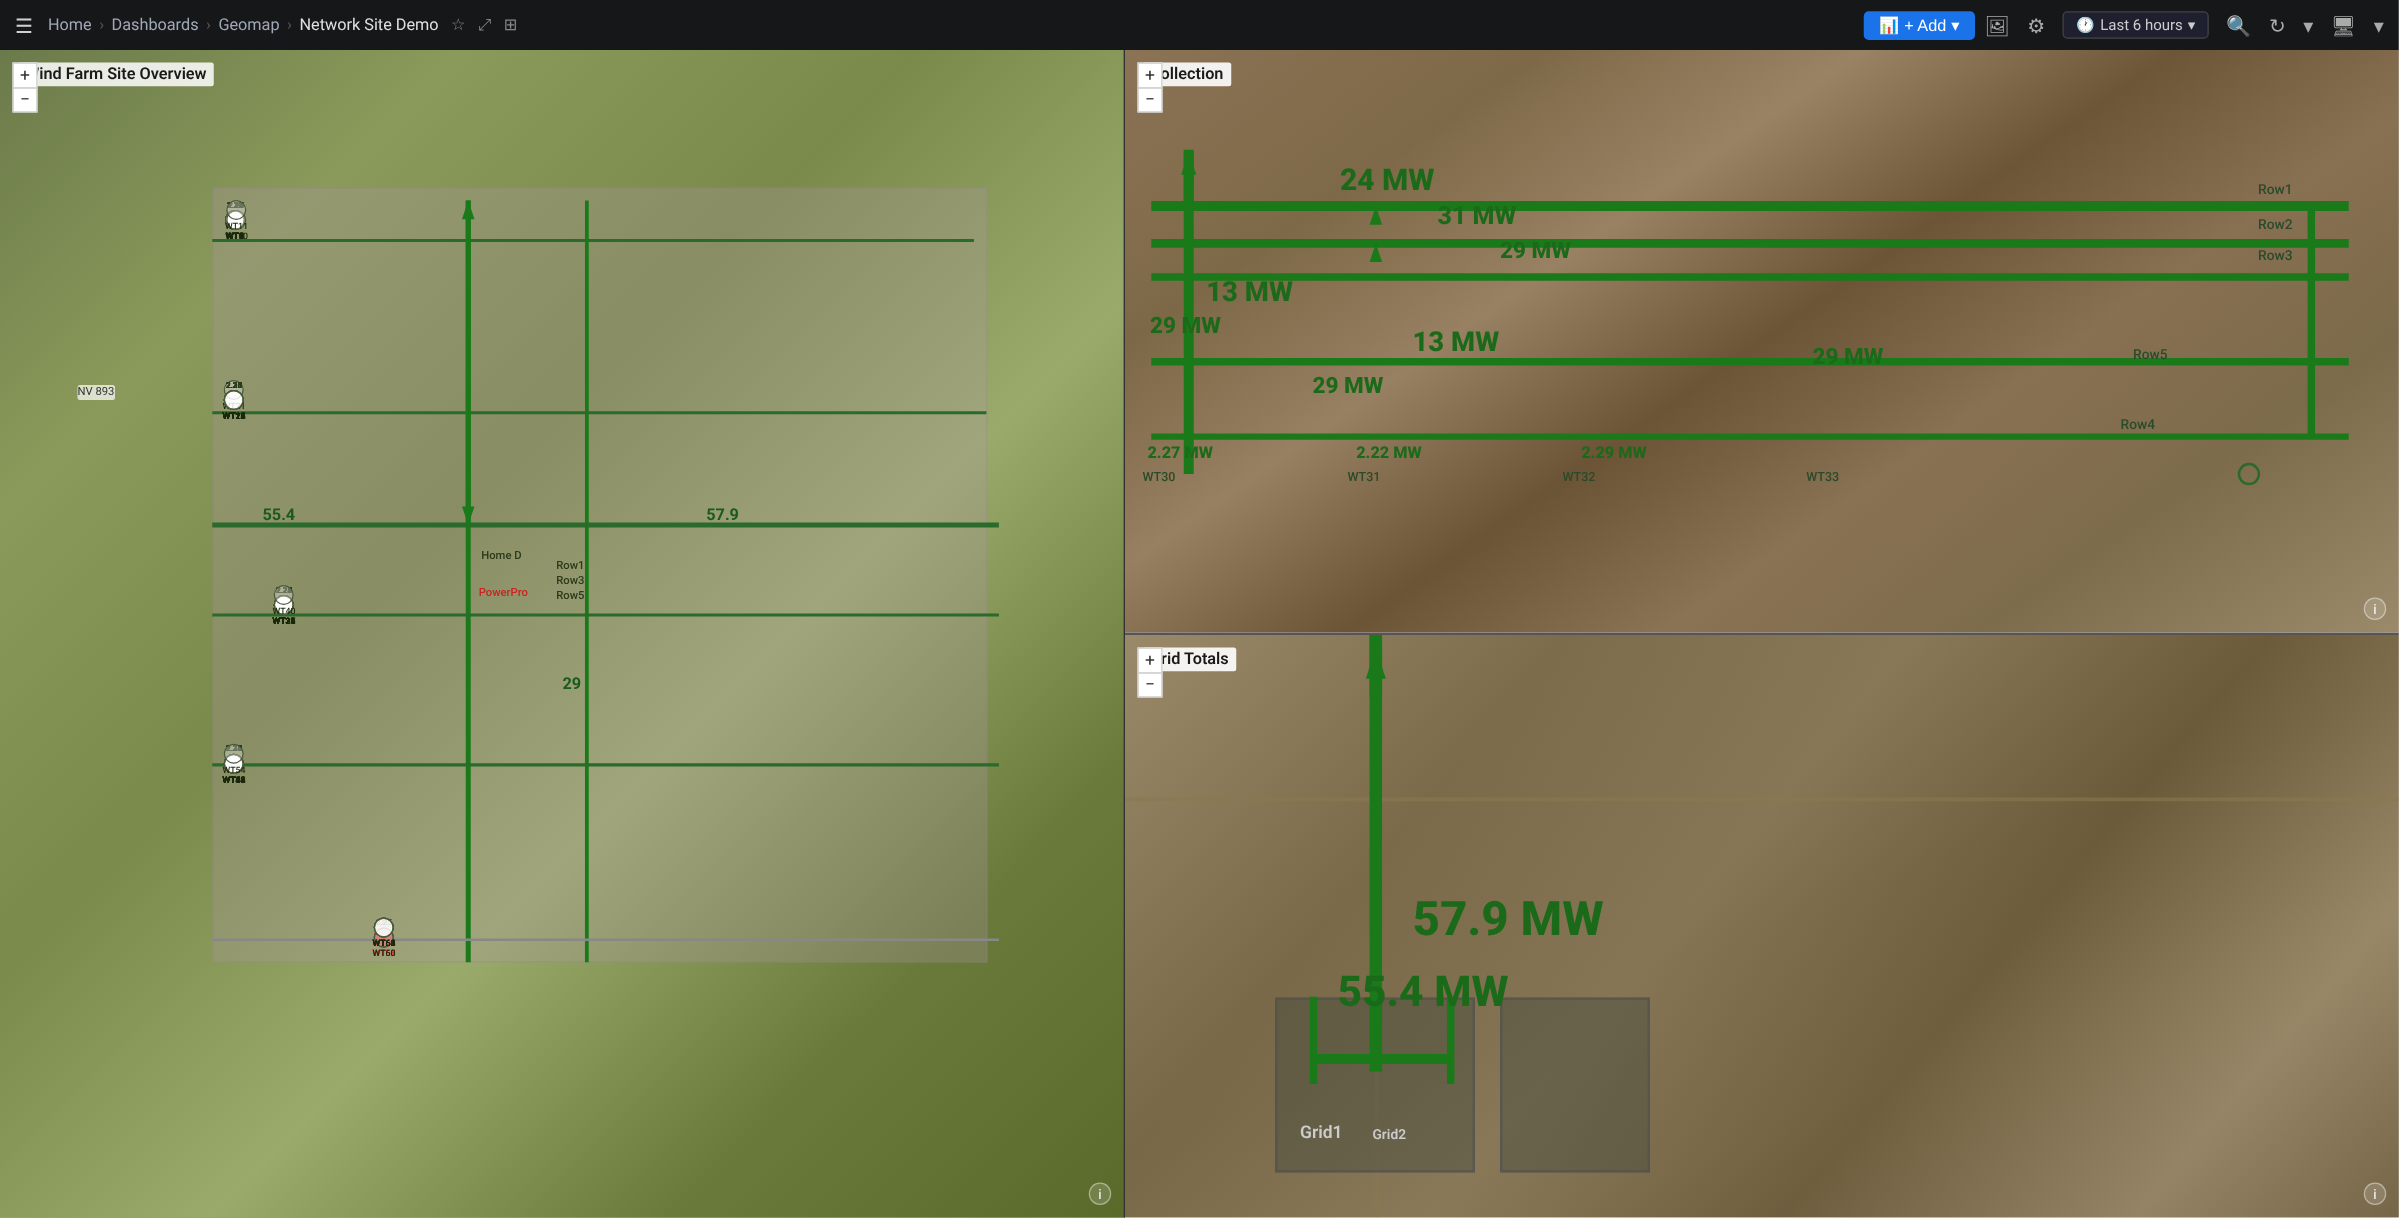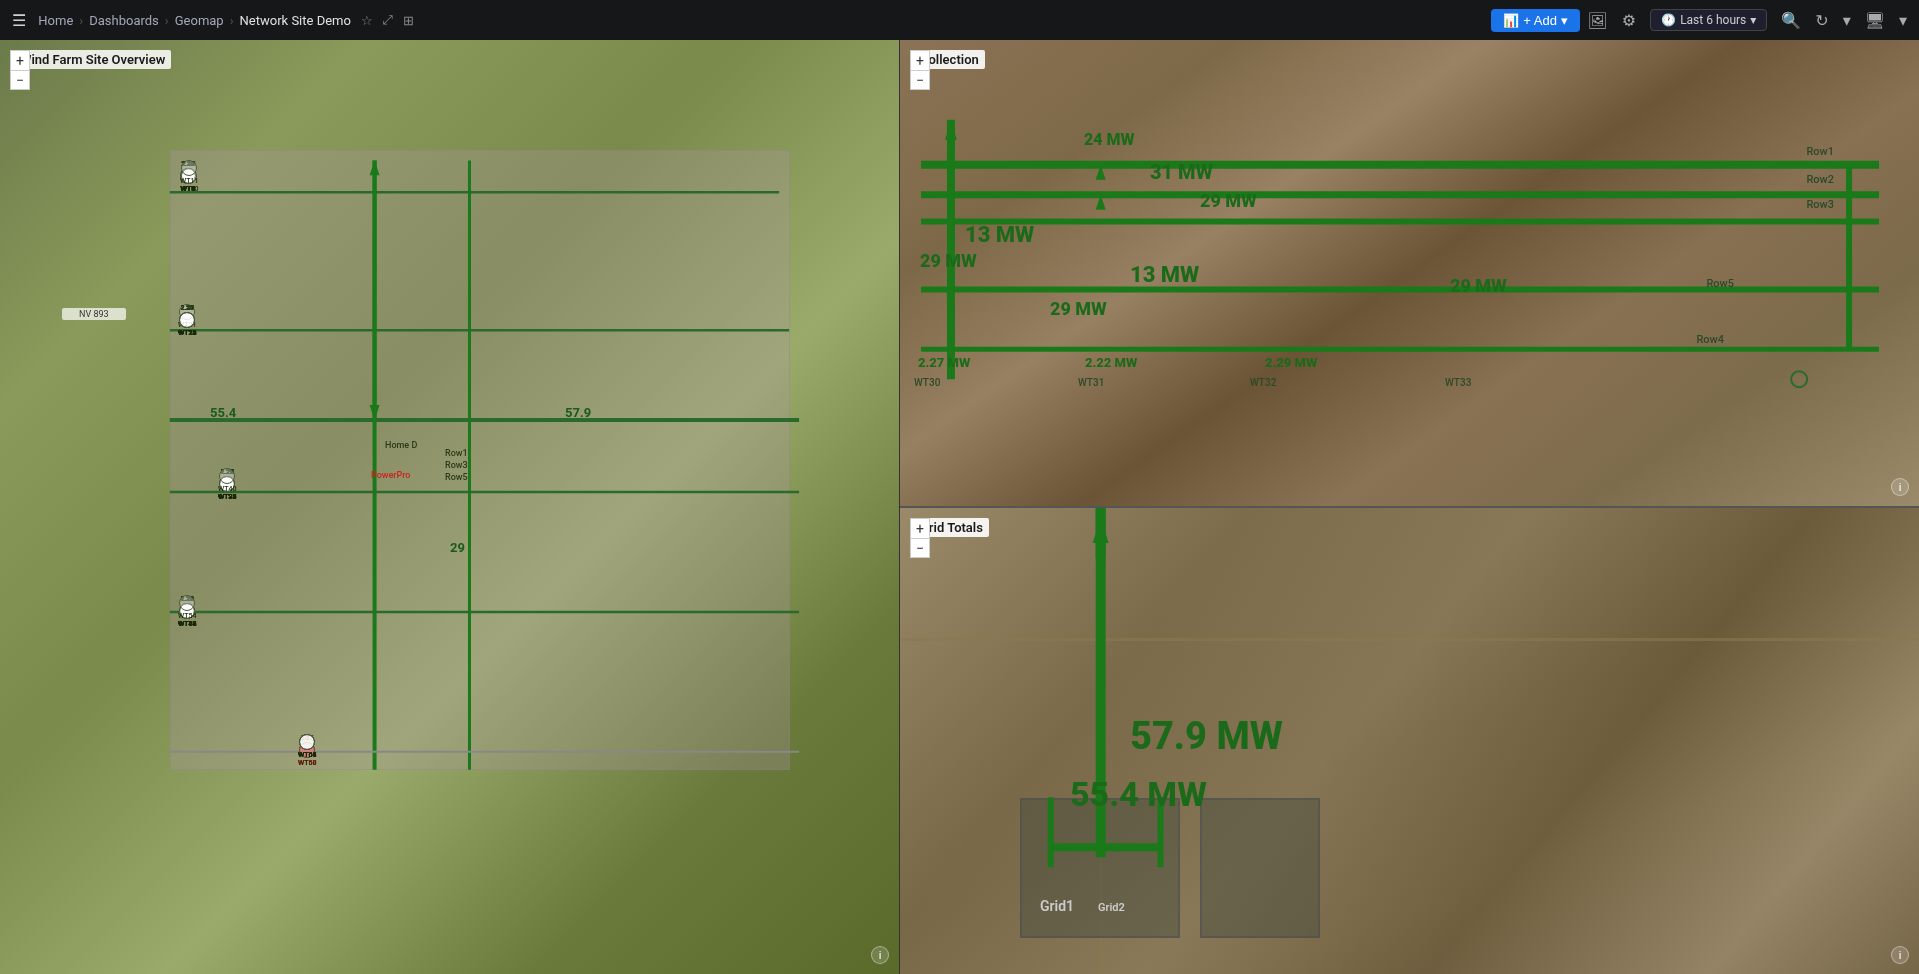--- a/index.html
+++ b/index.html
@@ -222,21 +222,21 @@
       width: 100%; height: 100%;
       z-index: 2;
       pointer-events: none;
     }
 
     .nv-label {
       position: absolute;
       font-size: 9px;
       color: #333;
       background: rgba(255,255,255,0.7);
-      padding: 1px 17px;
+      padding: 1px 0;
       border-radius: 2px;
       z-index: 4;
     }
 
     
     .coll-mw-label {
       position: absolute;
       color: #1a6a1a;
       font-weight: 800;
       z-index: 5;
@@ -332,21 +332,21 @@
 
         <polygon points="375,120 370,135 380,135" fill="#1a7a1a"></polygon>
         <polygon points="375,380 370,365 380,365" fill="#1a7a1a"></polygon>
       </svg>
 
       <div class="power-label" style="left:210px;top:365px;font-size:13px;">55.4</div>
       <div class="power-label" style="left:565px;top:365px;font-size:13px;">57.9</div>
       <div class="power-label" style="left:450px;top:500px;font-size:13px;">29</div>
 
       <div class="row-label" style="left:385px;top:400px;">Home D</div>
-      <div class="row-label" style="left:371px;top:430px;color:#cc2222;">PowerPro</div>
+      <div class="row-label" style="left:383px;top:430px;color:#cc2222;">PowerPro</div>
       <div class="row-label" style="left:445px;top:408px;">Row1</div>
       <div class="row-label" style="left:445px;top:420px;">Row3</div>
       <div class="row-label" style="left:445px;top:432px;">Row5</div>
 
       <div style="position:absolute;top:120px;left:180px;display:flex;gap:0px;z-index:3;">
         <div class="turbine" style="margin-right:2px">
           <div class="turbine-value">2.31</div>
           <div class="turbine-circle"></div>
           <div class="turbine-label">WT0</div>
         </div>
@@ -722,21 +722,21 @@
           <polygon points="200,155 195,170 205,170" fill="#1a7a1a"></polygon>
 
           <line x1="950" y1="125" x2="950" y2="310" stroke="#1a7a1a" stroke-width="6"></line>
 
           <circle cx="900" cy="340" r="8" fill="none" stroke="#2a6a2a" stroke-width="2"></circle>
           <circle cx="1060" cy="340" r="8" fill="none" stroke="#2a6a2a" stroke-width="2"></circle>
           <circle cx="1230" cy="340" r="8" fill="none" stroke="#2a6a2a" stroke-width="2"></circle>
           <circle cx="1450" cy="340" r="8" fill="none" stroke="#2a6a2a" stroke-width="2"></circle>
         </svg>
 
-        <div class="coll-mw-label" style="left:184px;top:90px;font-size:16px;">24 MW</div>
+        <div class="coll-mw-label" style="left:172px;top:90px;font-size:24px;">24 MW</div>
         <div class="coll-mw-label" style="left:250px;top:120px;font-size:20px;">31 MW</div>
         <div class="coll-mw-label" style="left:300px;top:150px;font-size:18px;">29 MW</div>
         <div class="coll-mw-label" style="left:65px;top:182px;font-size:22px;">13 MW</div>
         <div class="coll-mw-label" style="left:20px;top:210px;font-size:18px;">29 MW</div>
         <div class="coll-mw-label" style="left:230px;top:222px;font-size:22px;">13 MW</div>
         <div class="coll-mw-label" style="left:150px;top:258px;font-size:18px;">29 MW</div>
         <div class="coll-mw-label" style="left:550px;top:235px;font-size:18px;">29 MW</div>
 
         <div class="coll-row-label" style="right:85px;top:105px;">Row1</div>
         <div class="coll-row-label" style="right:85px;top:133px;">Row2</div>

